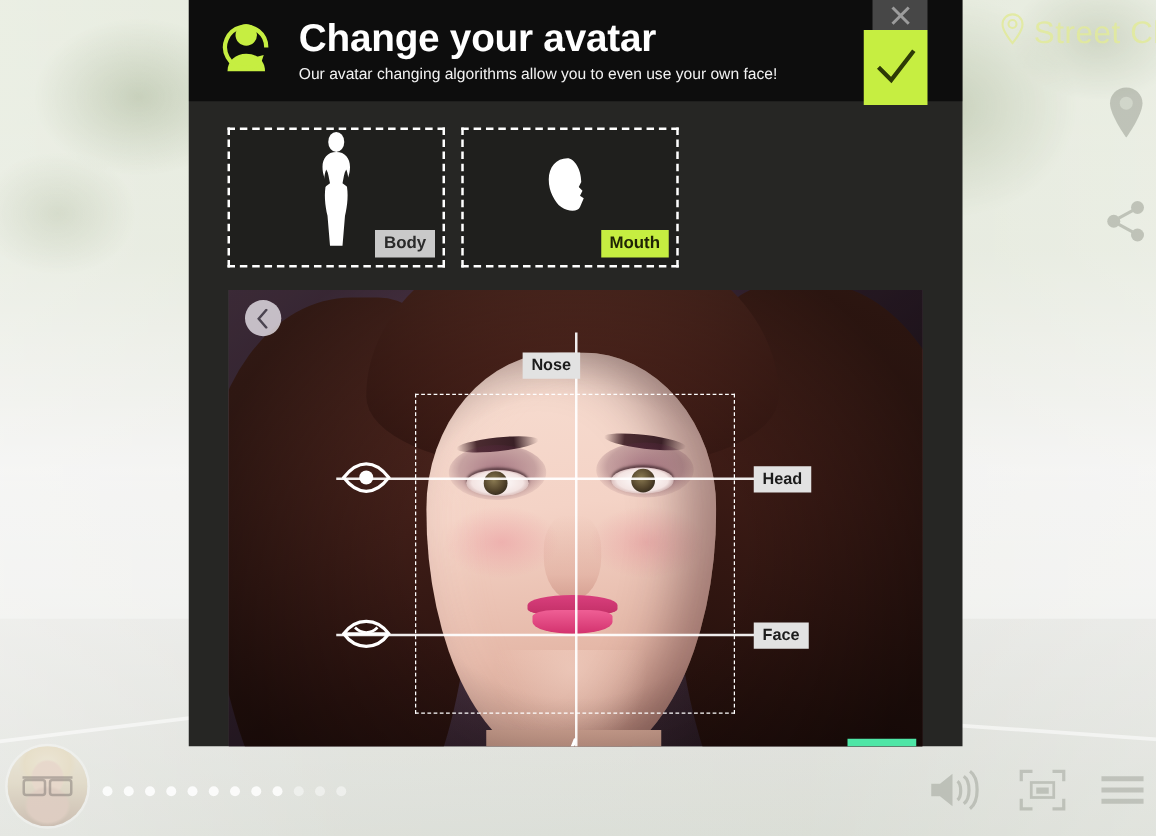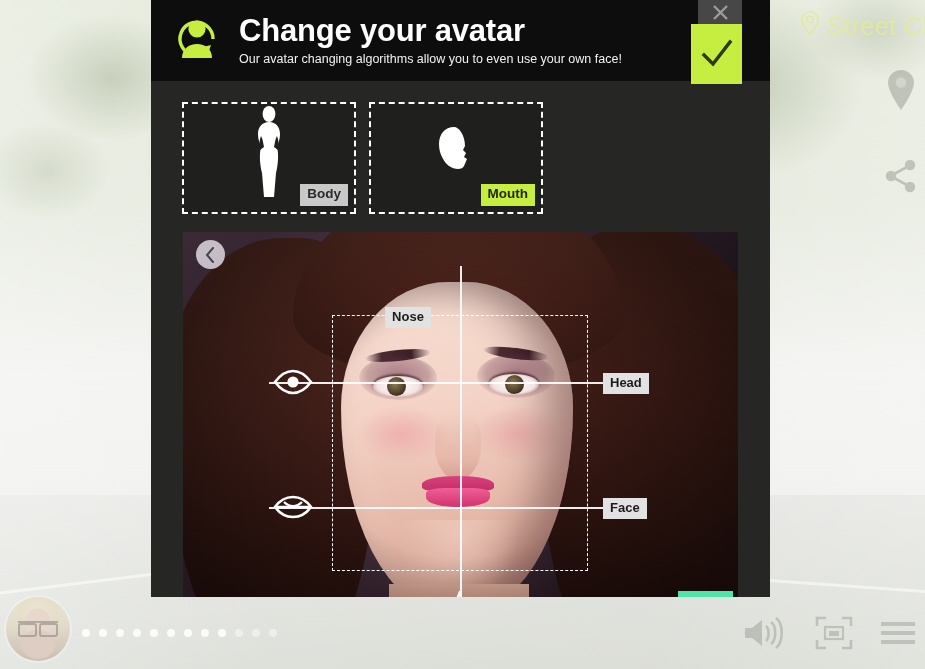--- a/index.html
+++ b/index.html
@@ -293,21 +293,21 @@
 
   .hot-label {
     position: absolute;
     padding: 2px 7px 3px;
     background: #e2e2e2; color: #1c1c1c;
     font-size: 13px; font-weight: bold;
     line-height: 1.25;
     white-space: nowrap;
     cursor: pointer;
   }
-  .hot-label.nose  { left: 225px; top: 50px; transform: translateX(-50%); margin-top: 25px; }
+  .hot-label.nose  { left: 258px; top: 50px; transform: translateX(-50%); }
   .hot-label.eyes  { left: 420px; top: 141px; }
   .hot-label.mouth { left: 420px; top: 266px; }
 
   .hot-icon { position: absolute; cursor: pointer; }
   .hot-icon.eye-ic   { left: 90px;  top: 137px; }
   .hot-icon.mouth-ic { left: 90px;  top: 262px; }
   .hot-icon.nose-ic  { left: 262px; top: 358px; }
 
   .confirm-bottom {
     position: absolute; right: 5px; bottom: 6px;

